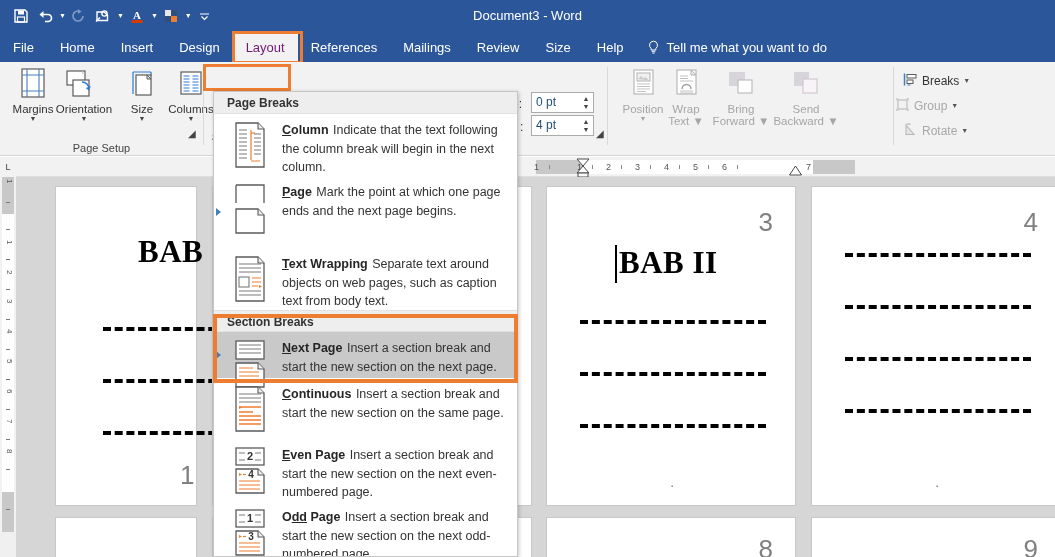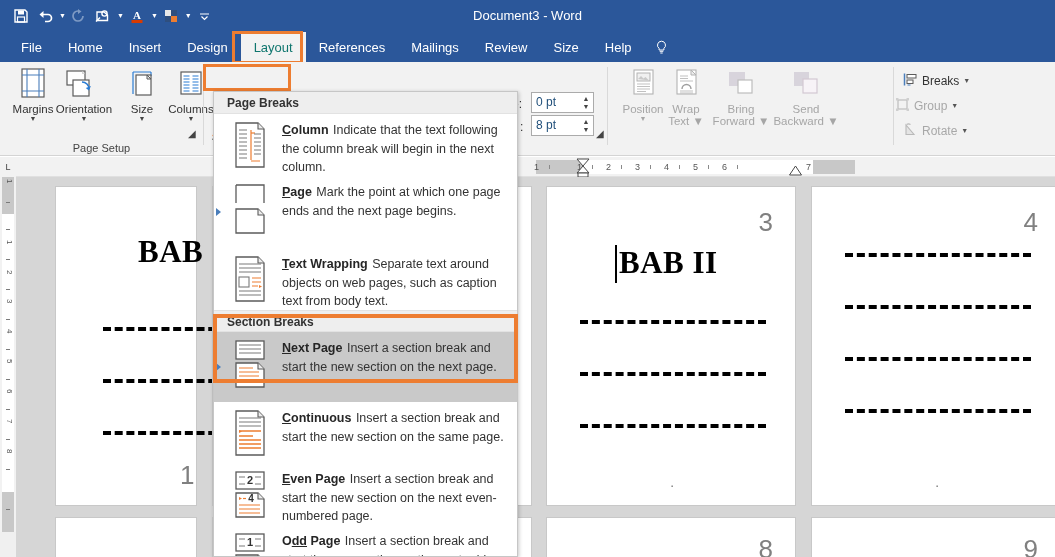--- a/index.html
+++ b/index.html
@@ -25,27 +25,27 @@
   .win-title {
     position: absolute; left: 0; top: 0; width: 1055px; height: 32px;
     line-height: 32px; text-align: center; color: #ffffff; font-size: 13px;
   }
 
   
   .tabstrip {
     position: absolute; left: 0; top: 32px; width: 1055px; height: 30px;
     background: #2b579a;
   }
-  .tabs { display: flex; align-items: stretch; height: 30px; padding-left: 8px; }
+  .tabs { display: flex; align-items: stretch; height: 30px; padding-left: 0; }
   .tab {
     display: flex; align-items: center; padding: 0 13px;
     color: #ffffff; font-size: 13px; white-space: nowrap; cursor: default;
   }
   .tab.active {
-    background: #f2f2f2; color: #0f766e;
+    background: #f2f2f2; color: #701a75;
   }
   .tab-highlight {
     position: absolute; left: 232px; top: 31px; width: 71px; height: 33px;
     border: 3px solid #ed7d31; background: transparent; pointer-events: none;
   }
   .tellme { display: flex; align-items: center; gap: 7px; padding-left: 10px; color: #ffffff; font-size: 13px; }
   .bulb { width: 13px; height: 15px; }
 
   
   .ribbon {
@@ -249,20 +249,21 @@
       <div class="tab">Review</div>
       <div class="tab">Size</div>
       <div class="tab">Help</div>
       <div class="tellme">
         <span class="bulb">
           <svg width="13" height="15" viewBox="0 0 13 15">
               <path d="M6.5 1.2a4 4 0 0 0-2.4 7.2v1.6h4.8V8.4A4 4 0 0 0 6.5 1.2z" fill="none" stroke="#fff" stroke-width="1"></path>
               <path d="M4.7 11.3h3.6M5.3 13h2.4" stroke="#fff" stroke-width="1"></path>
             </svg>
         </span>
+        <span>Tell me what you want to do</span>
       </div>
     </div>
   </div>
   <div class="tab-highlight"></div>
 
   <div class="ribbon">
 
     <div class="grp" style="left:0; width:203px;">
       <div class="bigbtn" style="left:2px;">
         <span class="ic">
@@ -334,21 +335,21 @@
       <div class="hdr-lbl" style="left:304px; top:35px;">re:</div>
       <div class="hdr-lbl" style="left:316px; top:58px;">:</div>
       <div class="spin" style="left:327px; top:30px;">
         <span>0 pt</span>
         <span class="ud">
             <i>▲</i>
             <i>▼</i>
           </span>
       </div>
       <div class="spin" style="left:327px; top:53px;">
-        <span>8 pt</span>
+        <span>4 pt</span>
         <span class="ud">
             <i>▲</i>
             <i>▼</i>
           </span>
       </div>
       <div class="dlg-launch" style="left:392px; bottom:16px;">◢</div>
     </div>
     <div class="grp-sep" style="left:607px;"></div>
 
     <div class="grp" style="left:608px; width:340px;">
@@ -639,21 +640,21 @@
         </svg>
       </span>
       <span class="dd-txt">
         <span class="dd-title"><u>T</u>ext Wrapping</span>
         <span class="dd-desc">Separate text around objects on web pages, such as caption text from body text.</span>
       </span>
     </div>
 
     <div class="dd-header" style="border-top:1px solid #e2e2e2;">Section Breaks</div>
 
-    <div class="dd-item sel" style="height:70px;">
+    <div class="dd-item sel" style="height:46px;">
       <span class="dd-marker"></span>
       <span class="dd-ic">
         <svg width="40" height="50" viewBox="0 0 40 50">
           <rect x="6" y="2" width="28" height="18" fill="#fff" stroke="#5b5b5b" stroke-width="1.3"></rect>
           <g stroke="#7a7a7a" stroke-width="1.1">
               <path d="M9 6h22M9 10h22M9 14h22"></path>
             </g>
           <path d="M6 24 L28 24 L34 30 L34 48 L6 48 Z" fill="#fff" stroke="#5b5b5b" stroke-width="1.3"></path>
           <path d="M28 24 L28 30 L34 30" fill="#ececec" stroke="#5b5b5b" stroke-width="1.1"></path>
           <g stroke="#ed7d31" stroke-width="1.2">

